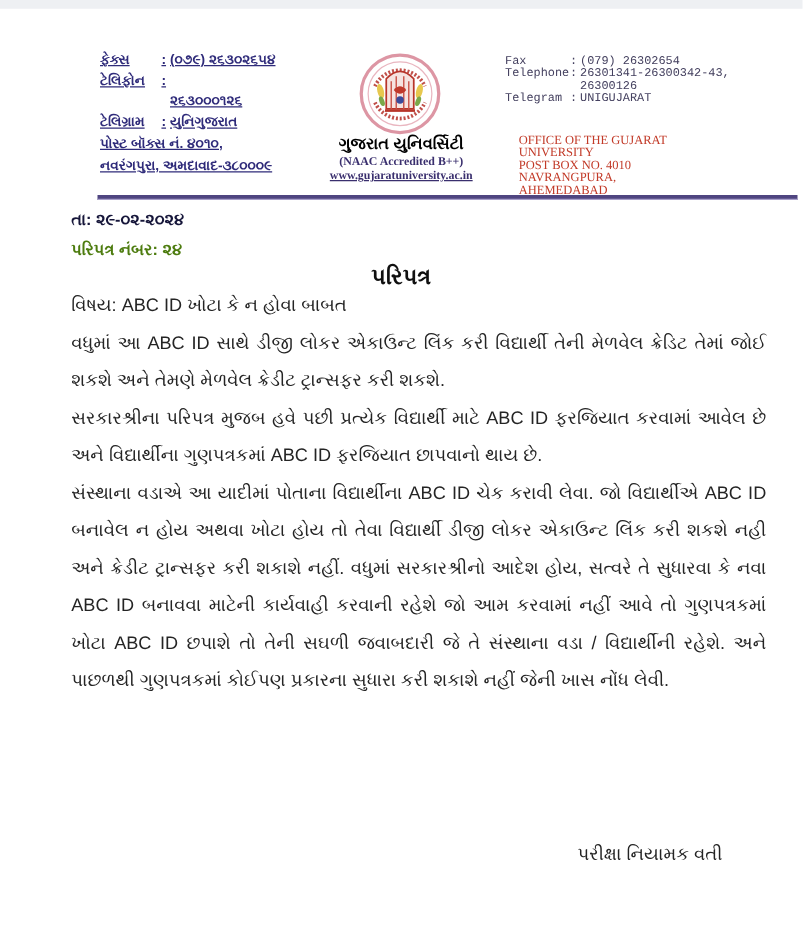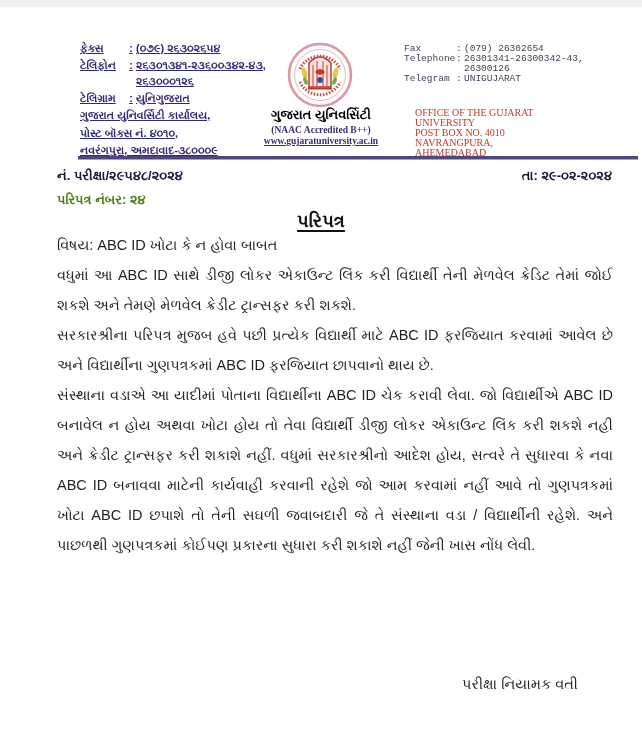--- a/index.html
+++ b/index.html
@@ -51,21 +51,21 @@
   
   .ref-row{
     position:absolute;left:57px;top:168px;width:555px;
     display:flex;justify-content:space-between;
     font-size:13px;font-weight:bold;color:#16163a;
   }
   .circular-no{position:absolute;left:57px;top:192px;font-size:13px;font-weight:bold;color:#4d7c0f;}
 
   
   .title{position:absolute;left:0;top:211px;width:642px;text-align:center;font-size:18px;font-weight:bold;color:#101010;}
-  .title span{text-decoration:underline;text-decoration-thickness:2px;text-underline-offset:3px;}
+  .title span{text-decoration-thickness:2px;text-underline-offset:3px;}
 
   
   .body-text{position:absolute;left:57px;top:230px;width:556px;font-size:14.5px;color:#242424;line-height:30px;}
   .body-text p{margin:0;text-align:justify;}
   .body-text p.subject{text-align:left;}
 
   .signature{position:absolute;top:676px;right:64px;font-size:14.5px;color:#242424;}
 </style>
 </head>
 <body>
@@ -74,33 +74,31 @@
 
 <div class="contact-left">
   <div class="row">
     <span class="lbl">ફેક્સ</span>
     <span class="sep">:</span>
     <span>(૦૭૯) ૨૬૩૦૨૬૫૪</span>
   </div>
   <div class="row">
     <span class="lbl">ટેલિફોન</span>
     <span class="sep">:</span>
-    <span>૨૬૩૦૧૩૪૧-૨૩૬૦૦૩૪૨-૪૩,</span>
   </div>
   <div class="row">
     <span class="lbl"></span>
     <span class="sep"></span>
     <span>૨૬૩૦૦૦૧૨૬</span>
   </div>
   <div class="row">
     <span class="lbl">ટેલિગ્રામ</span>
     <span class="sep">:</span>
     <span>યુનિગુજરાત</span>
   </div>
-  <div class="addr">ગુજરાત યુનિવર્સિટી કાર્યાલય,</div>
   <div class="addr">પોસ્ટ બૉક્સ નં. ૪૦૧૦,</div>
   <div class="addr">નવરંગપુરા, અમદાવાદ-૩૮૦૦૦૯</div>
 </div>
 
 <div class="emblem">
   <svg width="66" height="66" viewBox="0 0 66 66">
     <circle cx="33" cy="33" r="31" fill="#ffffff" stroke="#dd96a4" stroke-width="2.6"></circle>
     <circle cx="33" cy="33" r="25.5" fill="#ffffff" stroke="#e9b6c0" stroke-width="1"></circle>
     <path d="M13,27 A22,22 0 0 1 53,27" stroke="#c0504a" stroke-width="3" stroke-dasharray="1.6 1.5" fill="none"></path>
     <path d="M13,40 A22,22 0 0 0 53,40" stroke="#c0504a" stroke-width="3" stroke-dasharray="1.6 1.5" fill="none"></path>
@@ -148,21 +146,20 @@
 <div class="office-address">
   <div>OFFICE OF THE GUJARAT UNIVERSITY</div>
   <div>POST BOX NO. 4010</div>
   <div>NAVRANGPURA,</div>
   <div>AHEMEDABAD</div>
 </div>
 
 <div class="rule"></div>
 
 <div class="ref-row">
-  <span>નં. પરીક્ષા/૨૯૫૪૮/૨૦૨૪</span>
   <span>તા: ૨૯-૦૨-૨૦૨૪</span>
 </div>
 <div class="circular-no">પરિપત્ર નંબર: ૨૪</div>
 
 <div class="title">
   <span>પરિપત્ર</span>
 </div>
 
 <div class="body-text">
   <p class="subject">વિષય: ABC ID ખોટા કે ન હોવા બાબત</p>

